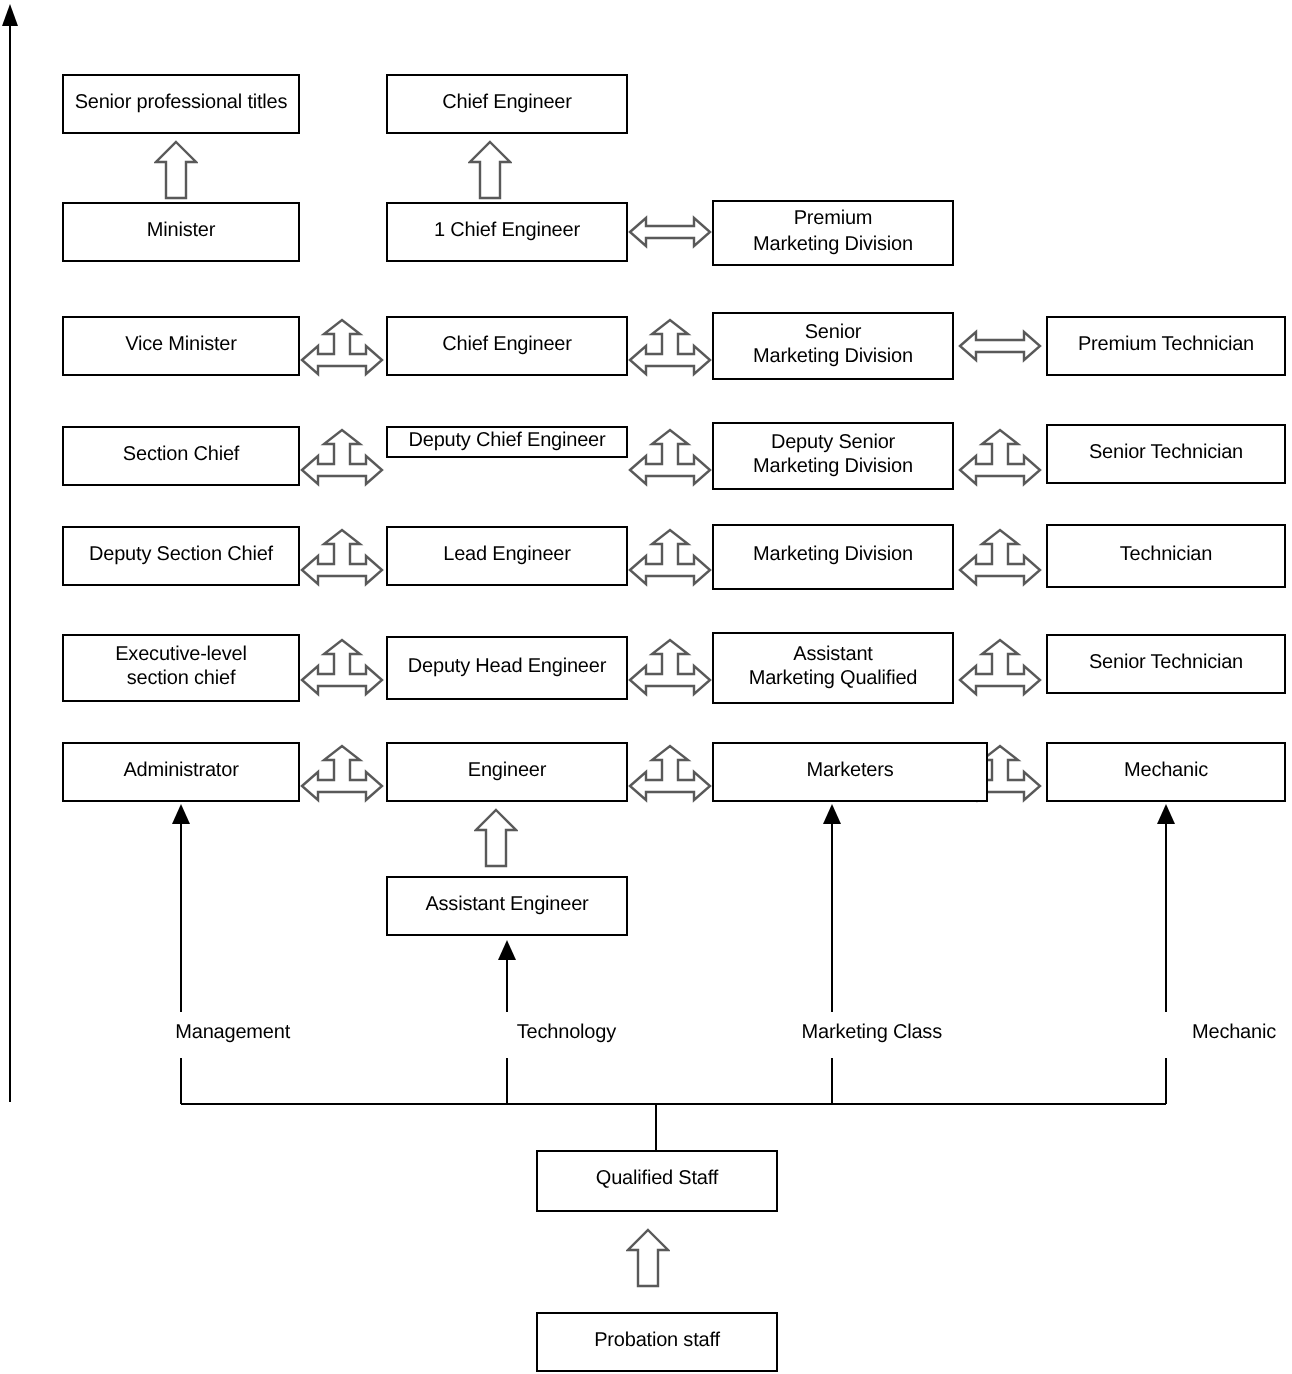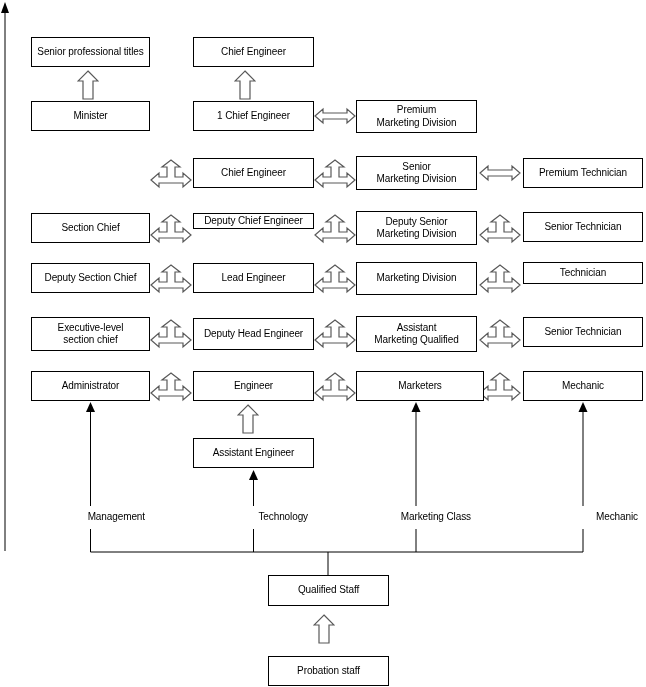--- a/index.html
+++ b/index.html
@@ -72,20 +72,21 @@
     <line class="tline" x1="253.5" y1="529" x2="253.5" y2="552"></line>
     <line class="tline" x1="416" y1="529" x2="416" y2="552"></line>
     <line class="tline" x1="583" y1="529" x2="583" y2="552"></line>
 
     <line class="tline" x1="90.5" y1="552" x2="583" y2="552"></line>
     <line class="tline" x1="328" y1="552" x2="328" y2="575"></line>
   </svg>
 
   <div class="node" style="left:31px;top:37px;width:119px;height:30px">Senior professional titles</div>
   <div class="node" style="left:31px;top:101px;width:119px;height:30px">Minister</div>
+  <div class="node" style="left:31px;top:158px;width:119px;height:30px">Vice Minister</div>
   <div class="node" style="left:31px;top:213px;width:119px;height:30px">Section Chief</div>
   <div class="node" style="left:31px;top:263px;width:119px;height:30px">Deputy Section Chief</div>
   <div class="node" style="left:31px;top:317px;width:119px;height:34px">Executive-level
 section chief</div>
   <div class="node" style="left:31px;top:371px;width:119px;height:30px">Administrator</div>
 
   <div class="node" style="left:193px;top:37px;width:121px;height:30px">Chief Engineer</div>
   <div class="node" style="left:193px;top:101px;width:121px;height:30px">1 Chief Engineer</div>
   <div class="node" style="left:193px;top:158px;width:121px;height:30px">Chief Engineer</div>
   <div class="node" style="left:193px;top:213px;width:121px;height:16px">Deputy Chief Engineer</div>
@@ -96,25 +97,25 @@
 
   <div class="node" style="left:356px;top:100px;width:121px;height:33px">Premium
 Marketing Division</div>
   <div class="node" style="left:356px;top:156px;width:121px;height:34px">Senior
 Marketing Division</div>
   <div class="node" style="left:356px;top:211px;width:121px;height:34px">Deputy Senior
 Marketing Division</div>
   <div class="node" style="left:356px;top:262px;width:121px;height:33px">Marketing Division</div>
   <div class="node" style="left:356px;top:316px;width:121px;height:36px">Assistant
 Marketing Qualified</div>
-  <div class="node" style="left:356px;top:371px;width:128px;height:30px">Marketers</div>
+  <div class="node" style="left:356px;top:371px;width:138px;height:30px">Marketers</div>
 
   <div class="node" style="left:523px;top:158px;width:120px;height:30px">Premium Technician</div>
   <div class="node" style="left:523px;top:212px;width:120px;height:30px">Senior Technician</div>
-  <div class="node" style="left:523px;top:262px;width:120px;height:22px">Technician</div>
+  <div class="node" style="left:523px;top:262px;width:120px;height:32px">Technician</div>
   <div class="node" style="left:523px;top:317px;width:120px;height:30px">Senior Technician</div>
   <div class="node" style="left:523px;top:371px;width:120px;height:30px">Mechanic</div>
 
   <div class="cat-label" style="left:35px;top:511px">Management</div>
   <div class="cat-label" style="left:198px;top:511px">Technology</div>
   <div class="cat-label" style="left:361px;top:511px">Marketing Class</div>
   <div class="cat-label" style="left:528px;top:511px">Mechanic</div>
 
   <div class="node" style="left:268px;top:575px;width:121px;height:31px">Qualified Staff</div>
   <div class="node" style="left:268px;top:656px;width:121px;height:30px">Probation staff</div>

